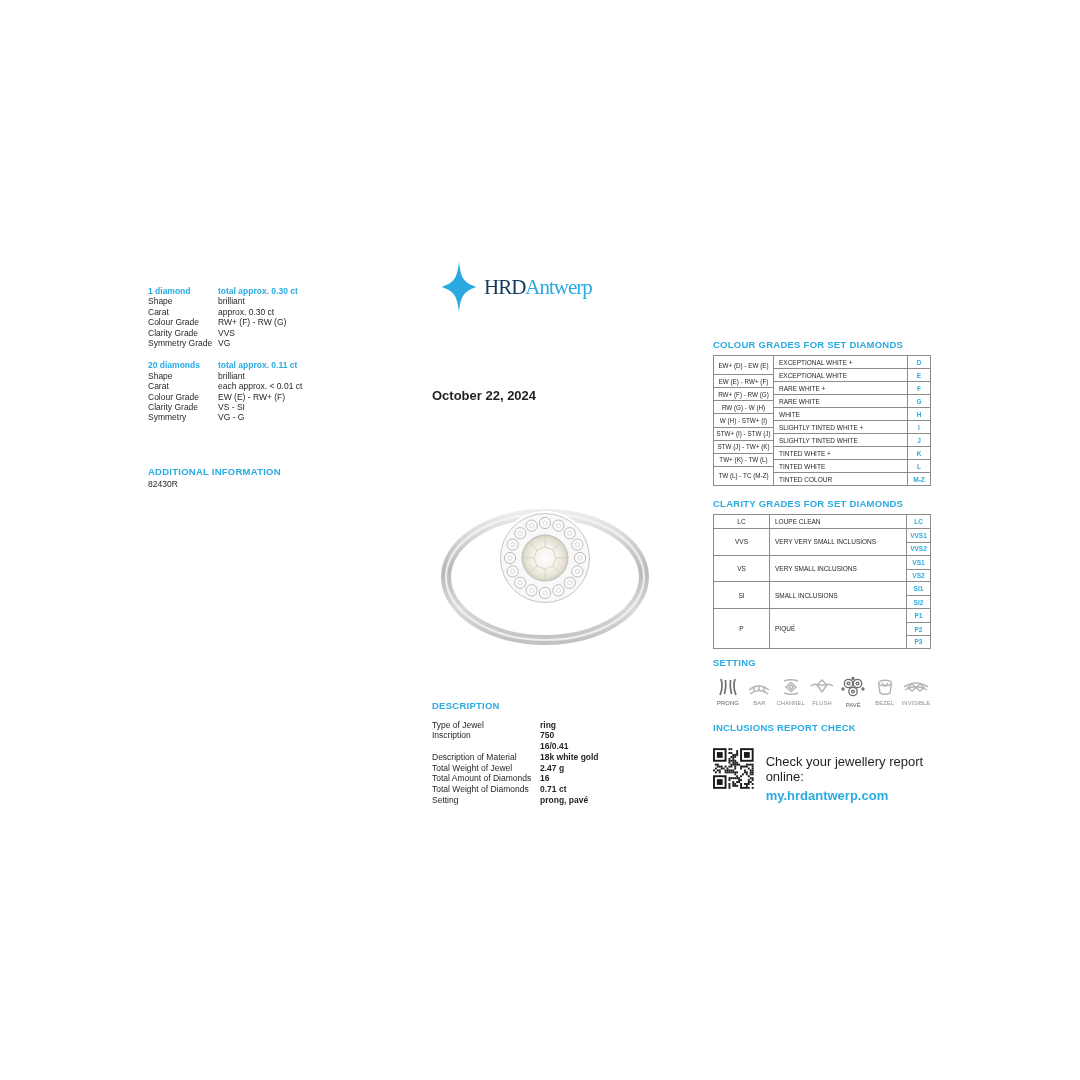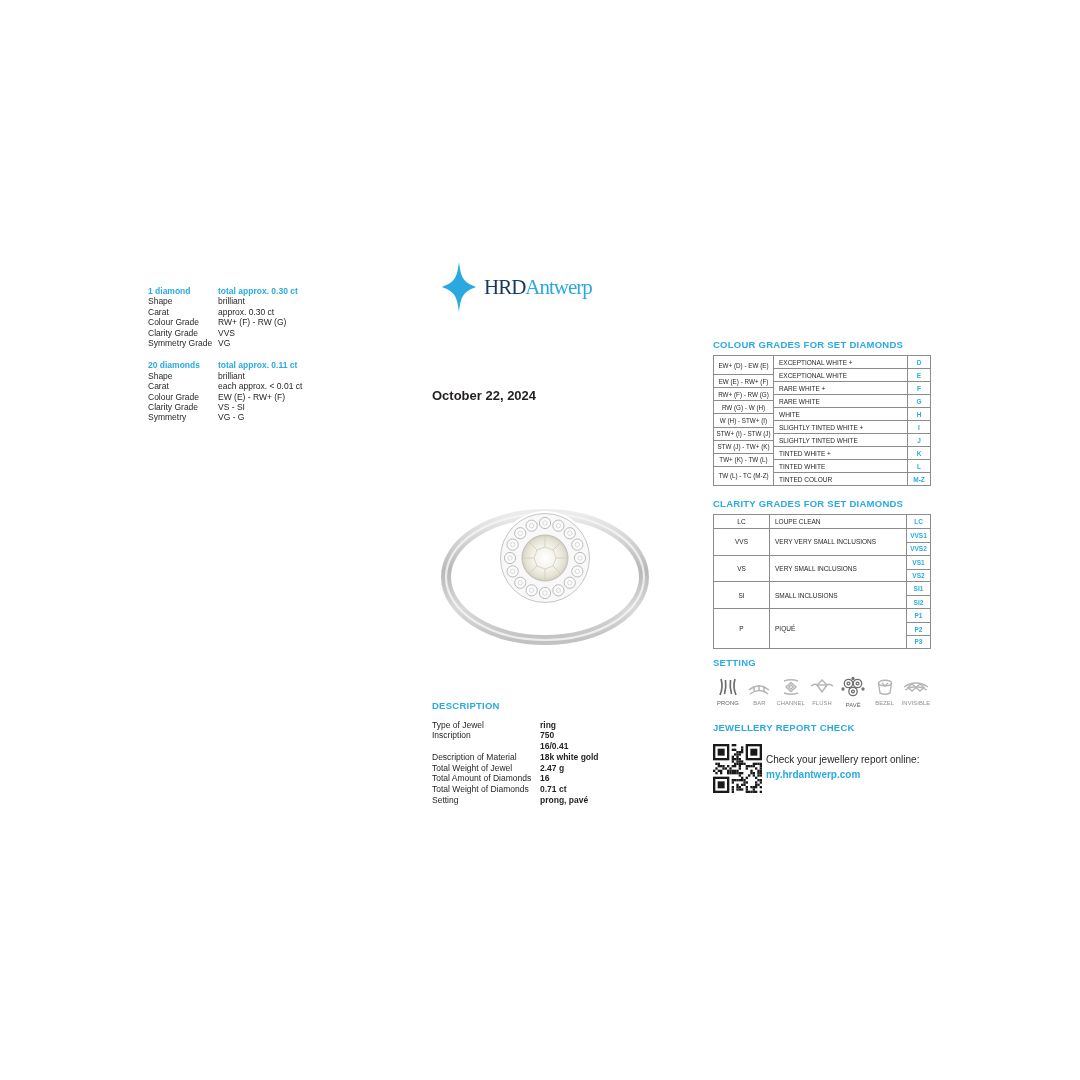--- a/index.html
+++ b/index.html
@@ -57,21 +57,21 @@
   .cl-grade:nth-child(1) { border-top:none; }
   
   .set-row { display:flex; justify-content:space-between; margin-top:9px; }
   .set-item { width:30px; text-align:center; }
   .set-item svg { display:block; margin:0 auto; stroke:#b5b5b5; }
   .set-item .set-label { font-size:5.8px; color:#8f8f8f; margin-top:3px; letter-spacing:.1px; }
   .set-item.active svg { stroke:#6e6e6e; }
   .set-item.active .set-label { color:#5f5f5f; }
   
   .check-row { display:flex; margin-top:11px; }
-  .check-text { margin-left:4px; padding-top:10px; font-size:10px; }
+  .check-text { margin-left:12px; padding-top:10px; font-size:13px; }
   .check-link { color:#29abe2; font-weight:bold; margin-top:4px; }
   .note { margin-top:15px; width:228px; font-size:8.5px; line-height:15.5px; }
 </style>
 </head>
 <body>
 
 <div class="page">
 
   <div class="diamond-info">
 
@@ -136,20 +136,24 @@
 
           <div class="info-row">
             <span>Symmetry</span>
             <span>VG - G</span>
           </div>
 
       </div>
 
   </div>
 
+  <div class="addl">
+    <div class="heading">ADDITIONAL INFORMATION</div>
+    <div>82430R</div>
+  </div>
 
   <div class="logo">
     <svg width="36" height="56" viewBox="0 0 40 58">
       <path d="M20 1 C22.2 19 24.5 23.5 39 29 C24.5 34.5 22.2 39 20 57 C17.8 39 15.5 34.5 1 29 C15.5 23.5 17.8 19 20 1 Z" fill="#2aa9e0"></path>
     </svg>
     <div class="logo-text"><span class="logo-hrd">HRD</span><span class="logo-antwerp">Antwerp</span></div>
   </div>
 
   <div class="report-date">October 22, 2024</div>
 
@@ -478,21 +482,21 @@
             <polygon points="9,7 13,10.5 9,14 5,10.5"></polygon>
             <polygon points="17,7 21,10.5 17,14 13,10.5"></polygon>
             <path d="M2 13 Q13 6.5 24 13"></path>
         </svg>
         <div class="set-label">INVISIBLE</div>
       </div>
     </div>
   </div>
 
   <div class="right-block" style="top:722px">
-    <div class="heading">JEWELLERY REPORT CHECK</div>
+    <div class="heading">INCLUSIONS REPORT CHECK</div>
     <div class="check-row">
       <svg id="qr" width="49" height="49" viewBox="0 0 49 49">
           <rect x="0" y="0" width="49" height="49" fill="#ffffff"></rect>
           <rect x="18.666666666666668" y="0" width="2.3333333333333335" height="2.3333333333333335" fill="#1a1a1a"></rect>
           <rect x="21" y="0" width="2.3333333333333335" height="2.3333333333333335" fill="#1a1a1a"></rect>
           <rect x="28" y="2.3333333333333335" width="2.3333333333333335" height="2.3333333333333335" fill="#1a1a1a"></rect>
           <rect x="18.666666666666668" y="4.666666666666667" width="2.3333333333333335" height="2.3333333333333335" fill="#1a1a1a"></rect>
           <rect x="21" y="4.666666666666667" width="2.3333333333333335" height="2.3333333333333335" fill="#1a1a1a"></rect>
           <rect x="28" y="4.666666666666667" width="2.3333333333333335" height="2.3333333333333335" fill="#1a1a1a"></rect>
           <rect x="23.333333333333336" y="7" width="2.3333333333333335" height="2.3333333333333335" fill="#1a1a1a"></rect>

